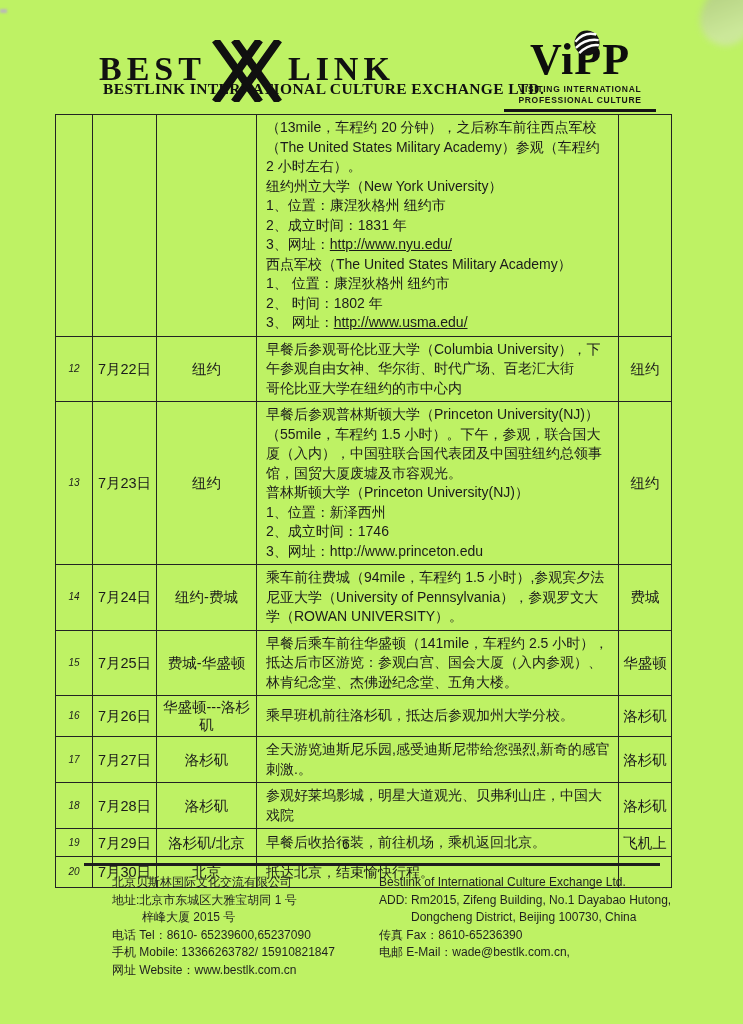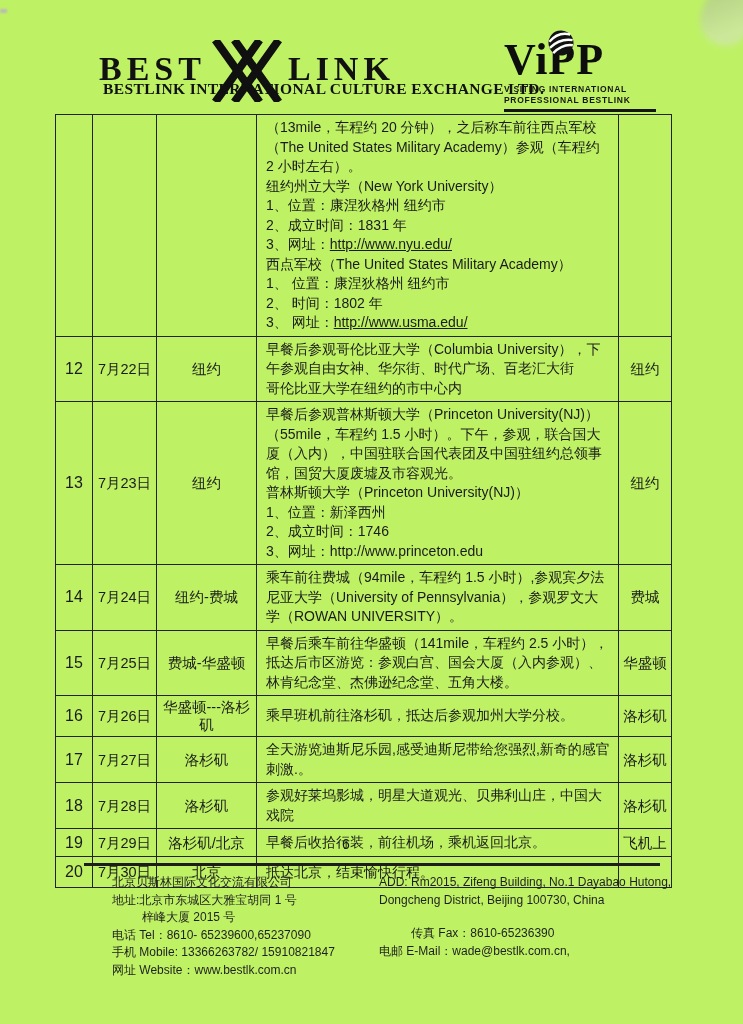--- a/index.html
+++ b/index.html
@@ -26,40 +26,40 @@
     font-size:34px; font-weight:600; letter-spacing:5px; line-height:1;
     padding-top:12px; color:#111;
   }
   .logo-mark{width:78px; height:62px; margin:0 2px;}
   .company-line{
     position:absolute; left:103px; top:80px;
     font-family:"Liberation Serif","DejaVu Serif",serif;
     font-size:15.5px; font-weight:bold; letter-spacing:.4px; color:#101010;
     white-space:nowrap;
   }
-  .vipp-block{position:absolute; left:504px; top:38px; width:152px; }
+  .vipp-block{position:absolute; left:504px; top:38px; width:152px; text-align:center;}
   .vipp-name{
     position:relative; display:inline-block;
     font-family:"Liberation Serif","DejaVu Serif",serif;
     font-size:44px; font-weight:600; line-height:1; color:#0d0d0d; letter-spacing:1px;
   }
   .vipp-globe{position:absolute; left:42px; top:-16px; width:30px; height:30px;}
   .vipp-sub{
     margin-top:2px; padding-bottom:3px; border-bottom:3px solid #151515;
     font-size:8.5px; font-weight:bold; letter-spacing:.7px; line-height:11px; color:#161616;
     white-space:nowrap;
   }
   
   .itin{
     position:absolute; left:55px; top:114px; width:616px;
     border-collapse:collapse; table-layout:fixed;
   }
   .itin td{border:1.8px solid #232323; vertical-align:middle; overflow:hidden;}
   .c-center{text-align:center; font-size:14.5px; line-height:1.25; padding:2px 3px;}
-  .num-cell{font-size:16px;}
+  .num-cell{font-size:10px;font-style:italic;}
   .c-desc{font-size:14px; line-height:19.5px; text-align:left; padding:3px 8px 3px 9px;}
   .c-dest{font-size:14.5px; padding:2px 2px;}
   .desc-line{min-height:19.5px;}
   .u{text-decoration:underline;}
   .itin tr:nth-child(1){height:192px;}
   .itin tr:nth-child(2){height:58px;}
   .itin tr:nth-child(3){height:148px;}
   .itin tr:nth-child(4){height:64px;}
   .itin tr:nth-child(5){height:64px;}
   .itin tr:nth-child(6){height:38px;}
@@ -71,21 +71,21 @@
   .page-num{
     position:absolute; left:0; top:836px; width:692px; text-align:center;
     font-size:14px; color:#161616;
   }
   .footer-rule{position:absolute; left:84px; top:863px; width:576px; height:2.5px; background:#1d1d1d;}
   .footer-cols{position:absolute; left:112px; top:874px; width:575px; display:flex; font-size:12px; line-height:17.5px; color:#1f1f1f;}
   .f-left{width:267px;}
   .f-right{flex:1;}
   .f-line{white-space:nowrap;}
   .f-left .f-line:nth-child(3){padding-left:30px;}
-  .f-right .f-line:nth-child(3){padding-left:32px;margin-top:16px;}
+  .f-right .f-line:nth-child(3){padding-left:32px;}
   .f-right .f-line:nth-child(6){padding-left:112px;}
 </style>
 </head>
 <body>
 
 <div class="page">
 
   <div class="mark-tl"></div>
   <div class="smudge-tr"></div>
 
@@ -114,21 +114,21 @@
             <circle cx="15" cy="15" r="12.5" fill="#111"></circle>
             <path d="M4,11 Q15,3 26,9" stroke="#fcfcfa" fill="none" stroke-width="2.4"></path>
             <path d="M3,17 Q15,10 27,15" stroke="#fcfcfa" fill="none" stroke-width="2.4"></path>
             <path d="M5,23 Q16,16 26,20" stroke="#fcfcfa" fill="none" stroke-width="2.4"></path>
           </g>
         </svg>
       </span>
     </span>
     <div class="vipp-sub">
       <div>VISITING INTERNATIONAL</div>
-      <div>PROFESSIONAL BESTLINK</div>
+      <div>PROFESSIONAL CULTURE</div>
     </div>
   </div>
 
   <table class="itin">
     <colgroup>
       <col style="width:37px">
         <col style="width:64px">
         <col style="width:100px">
         <col style="width:362px">
         <col style="width:53px">
@@ -245,20 +245,21 @@
   <div class="footer-cols">
     <div class="f-left">
         <div class="f-line">北京贝斯林国际文化交流有限公司</div>
         <div class="f-line">地址:北京市东城区大雅宝胡同 1 号</div>
         <div class="f-line">梓峰大厦 2015 号</div>
         <div class="f-line">电话 Tel：8610- 65239600,65237090</div>
         <div class="f-line">手机 Mobile: 13366263782/ 15910821847</div>
         <div class="f-line">网址 Website：www.bestlk.com.cn</div>
       </div>
     <div class="f-right">
+        <div class="f-line">Bestlink of International Culture Exchange Ltd.</div>
         <div class="f-line">ADD: Rm2015, Zifeng Building, No.1 Dayabao Hutong,</div>
         <div class="f-line">Dongcheng District, Beijing 100730, China</div>
         <div class="f-line">传真 Fax：8610-65236390</div>
         <div class="f-line">电邮 E-Mail：wade@bestlk.com.cn,</div>
       </div>
   </div>
 
 </div>
 
 </body></html>

